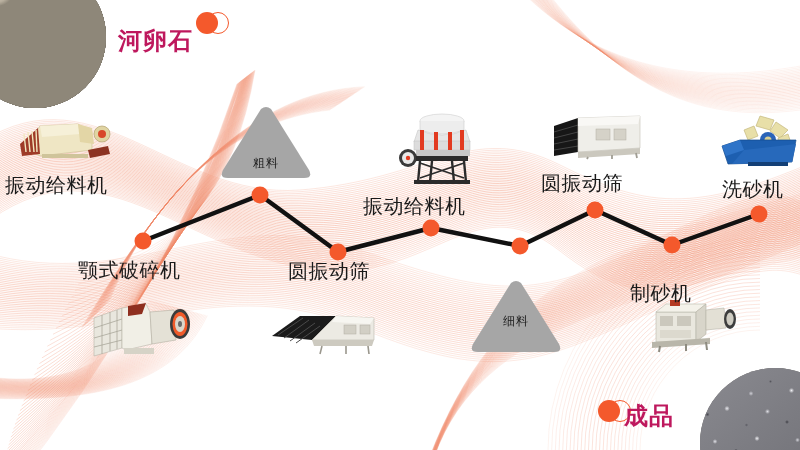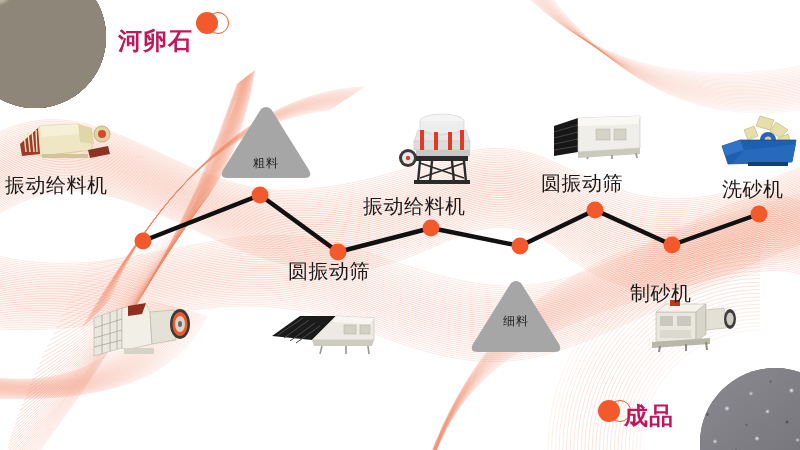--- a/index.html
+++ b/index.html
@@ -795,20 +795,21 @@
       </g>
       <circle cx="50" cy="28" r="8" fill="#2a63b8"></circle>
       <circle cx="50" cy="28" r="3.5" fill="#d8cf94"></circle>
       <path d="M4 34 L22 28 L78 28 L74 50 L10 52 Z" fill="#1d5fb0" stroke="#164c8e" stroke-width="0.7"></path>
       <path d="M4 34 L22 28 L26 38 L8 44 Z" fill="#2f74c8"></path>
       <path d="M26 38 L78 32 L74 50 L14 52 Z" fill="#2769bb"></path>
       <rect x="30" y="50" width="40" height="4" fill="#133f76"></rect>
     </svg>
 
     <div class="node-label" style="left:5px;top:172px;">振动给料机</div>
+    <div class="node-label" style="left:78px;top:257px;">颚式破碎机</div>
     <div class="node-label" style="left:288px;top:258px;">圆振动筛</div>
     <div class="node-label" style="left:363px;top:193px;">振动给料机</div>
     <div class="node-label" style="left:541px;top:170px;">圆振动筛</div>
     <div class="node-label" style="left:630px;top:256px;margin-top:24px;">制砂机</div>
     <div class="node-label" style="left:722px;top:176px;">洗砂机</div>
 
   </div>
 
   <svg class="layer" id="flow-lines" viewBox="0 0 800 450">
     <polyline id="flowpath" fill="none" stroke="#111111" stroke-width="4.5" stroke-linejoin="round" stroke-linecap="round" points="143,241 260,195 338,252 431,228 520,246 595,210 672,245 759,214"></polyline>

